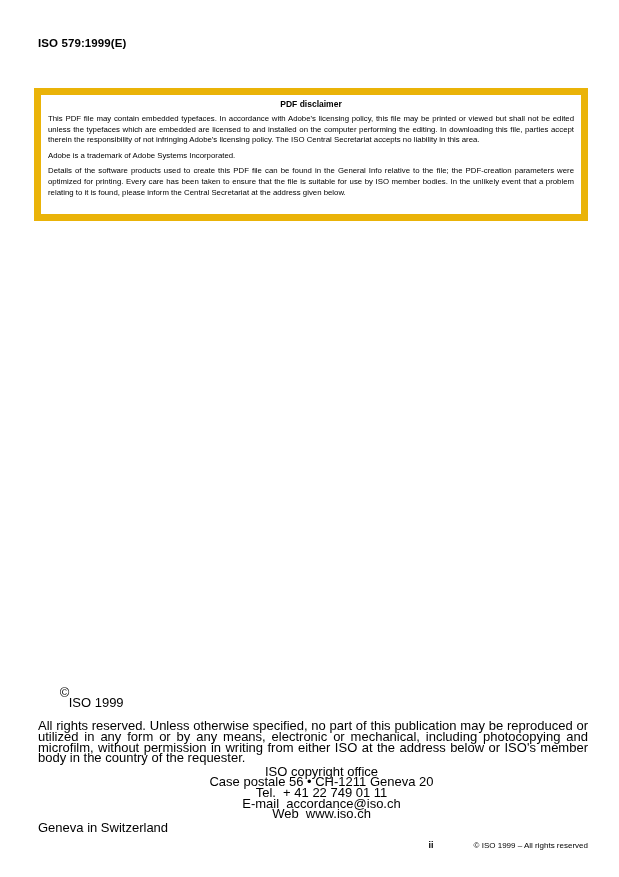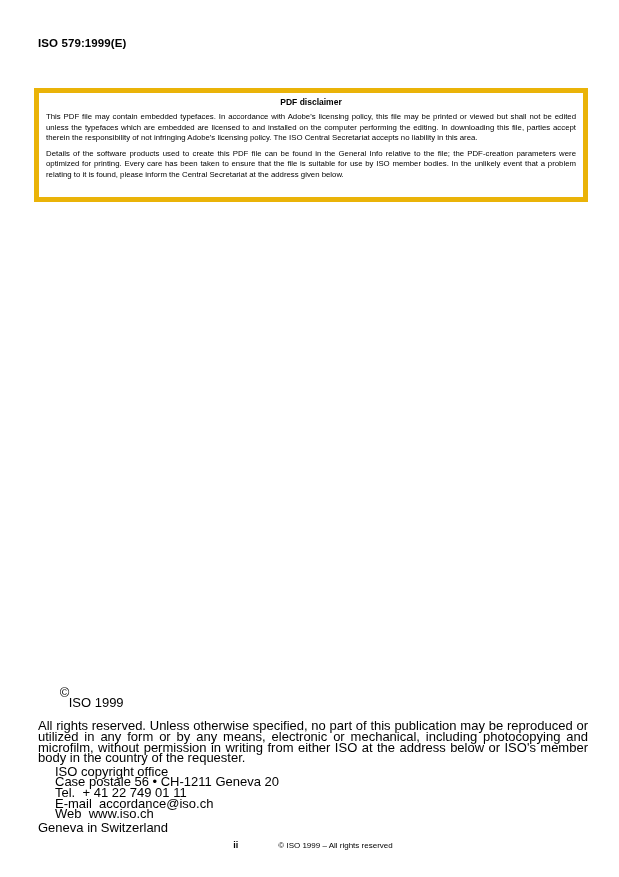--- a/index.html
+++ b/index.html
@@ -22,21 +22,21 @@
     top: 37px;
     font-size: 11.5px;
     font-weight: bold;
     letter-spacing: 0.1px;
   }
   .disclaimer-box {
     position: absolute;
     left: 34px;
     top: 88px;
     width: 554px;
-    border: 5px solid #eab308;
+    border: 7px solid #eab308;
     padding: 4px 7px 9px 7px;
     background: #ffffff;
   }
   .disclaimer-title {
     text-align: center;
     font-size: 8.5px;
     font-weight: bold;
     margin-bottom: 5px;
   }
   .disclaimer-para {
@@ -61,30 +61,31 @@
   }
   .copyright-symbol { display: inline-block; }
   .copyright-year { display: inline-block; margin-left: 9px; }
   .rights-text {
     text-align: justify;
     white-space: pre-wrap;
   }
   .address-block {
     margin-left: 17px;
     margin-top: 3px;
+    text-align: center;
   }
   .address-line { white-space: pre-wrap; }
   .printed-in { margin-top: 3px; }
   .doc-footer {
     position: absolute;
     left: 38px;
     top: 840px;
     width: 550px;
     display: flex;
-    justify-content: center;
+    justify-content: flex-end;
     align-items: baseline;
     gap: 40px;
   }
   .page-number {
     font-size: 9px;
     font-weight: bold;
   }
   .footer-copyright {
     font-size: 8px;
   }
@@ -92,20 +93,21 @@
 </head>
 <body>
 
 <div class="page">
 
   <div class="doc-header">ISO 579:1999(E)</div>
 
   <div class="disclaimer-box">
     <div class="disclaimer-title">PDF disclaimer</div>
     <div class="disclaimer-para">This PDF file may contain embedded typefaces. In accordance with Adobe's licensing policy, this file may be printed or viewed but shall not be edited unless the typefaces which are embedded are licensed to and installed on the computer performing the editing. In downloading this file, parties accept therein the responsibility of not infringing Adobe's licensing policy. The ISO Central Secretariat accepts no liability in this area.</div>
+    <div class="disclaimer-para">Adobe is a trademark of Adobe Systems Incorporated.</div>
     <div class="disclaimer-para">Details of the software products used to create this PDF file can be found in the General Info relative to the file; the PDF-creation parameters were optimized for printing. Every care has been taken to ensure that the file is suitable for use by ISO member bodies. In the unlikely event that a problem relating to it is found, please inform the Central Secretariat at the address given below.</div>
   </div>
 
   <div class="copyright-section">
     <div class="copyright-line">
       <span class="copyright-symbol">©</span>
       <span class="copyright-year">ISO 1999</span>
     </div>
     <div class="rights-text">All rights reserved. Unless otherwise specified, no part of this publication may be reproduced or utilized in any form or by any means, electronic or mechanical, including photocopying and microfilm, without permission in writing from either ISO at the address below or ISO's member body in the country of the requester.</div>
     <div class="address-block">

